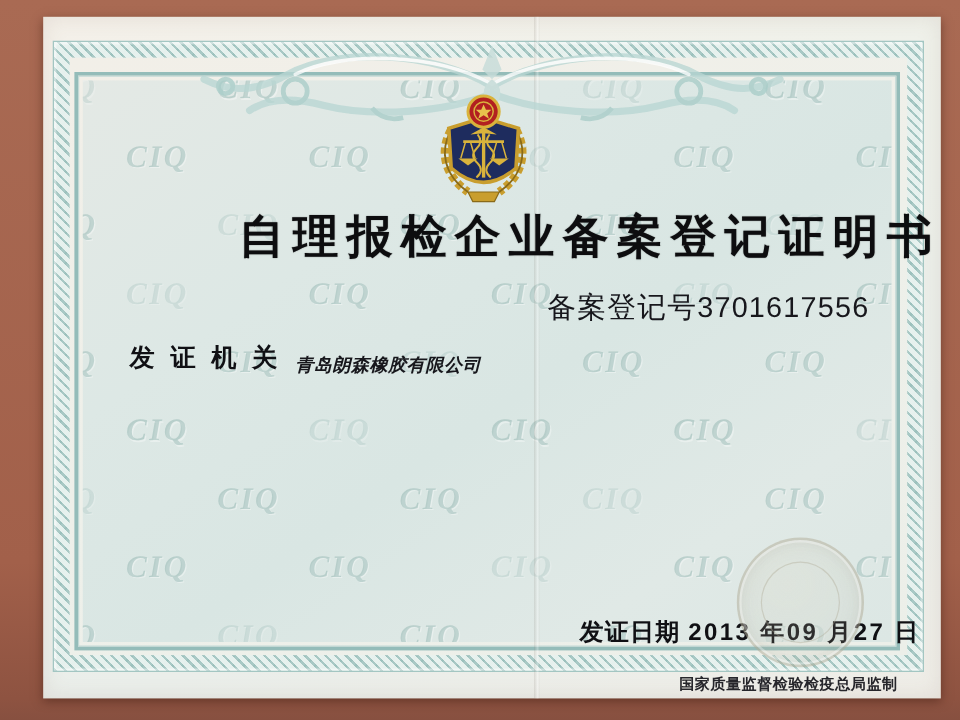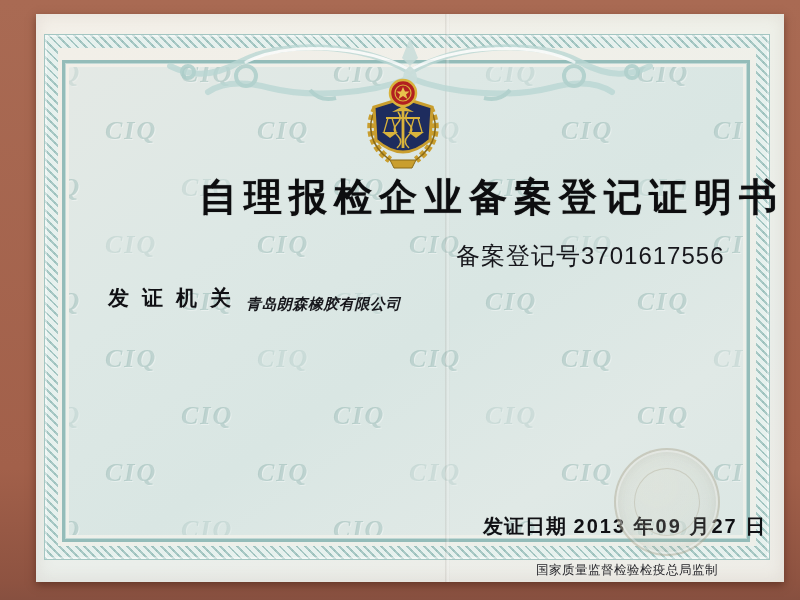--- a/index.html
+++ b/index.html
@@ -84,22 +84,22 @@
   .c6{letter-spacing:1px;}
   .c2{letter-spacing:47px;}
   .fvalue{
     display:inline-block; margin-top:11px; font-size:15px; font-weight:700;
     color:#17171c; letter-spacing:.5px; white-space:nowrap; vertical-align:top;font-style:italic;
   }
   .issuer{position:absolute; left:447px; top:466px; font-size:20px; font-weight:900; color:#101014; letter-spacing:2px;}
   .issuedate{position:absolute; left:447px; top:499px; font-size:20px; font-weight:900; color:#101014; letter-spacing:1px;}
   .issuedate .dval{font-weight:700; letter-spacing:2px;}
   .footer{
-    position:absolute; left:500px; top:548px; width:212px; 
-    font-size:12.5px; font-weight:400; color:#26262b; letter-spacing:.5px;
+    position:absolute; left:500px; top:548px; width:212px; text-align:right;
+    font-size:12.5px; font-weight:700; color:#26262b; letter-spacing:.5px;
   }
   
   .seal{
     position:absolute; left:578px; top:434px; width:102px; height:104px; border-radius:50%;
     border:2px solid rgba(175,170,150,.45);
     box-shadow:inset 0 0 0 2px rgba(255,255,255,.35), inset 0 0 14px rgba(160,150,130,.25);
     background:radial-gradient(circle at 40% 35%, rgba(220,215,195,.25), rgba(190,185,165,.12) 70%, transparent);
   }
   .seal-inner{
     position:absolute; left:18px; top:18px; right:18px; bottom:18px;

